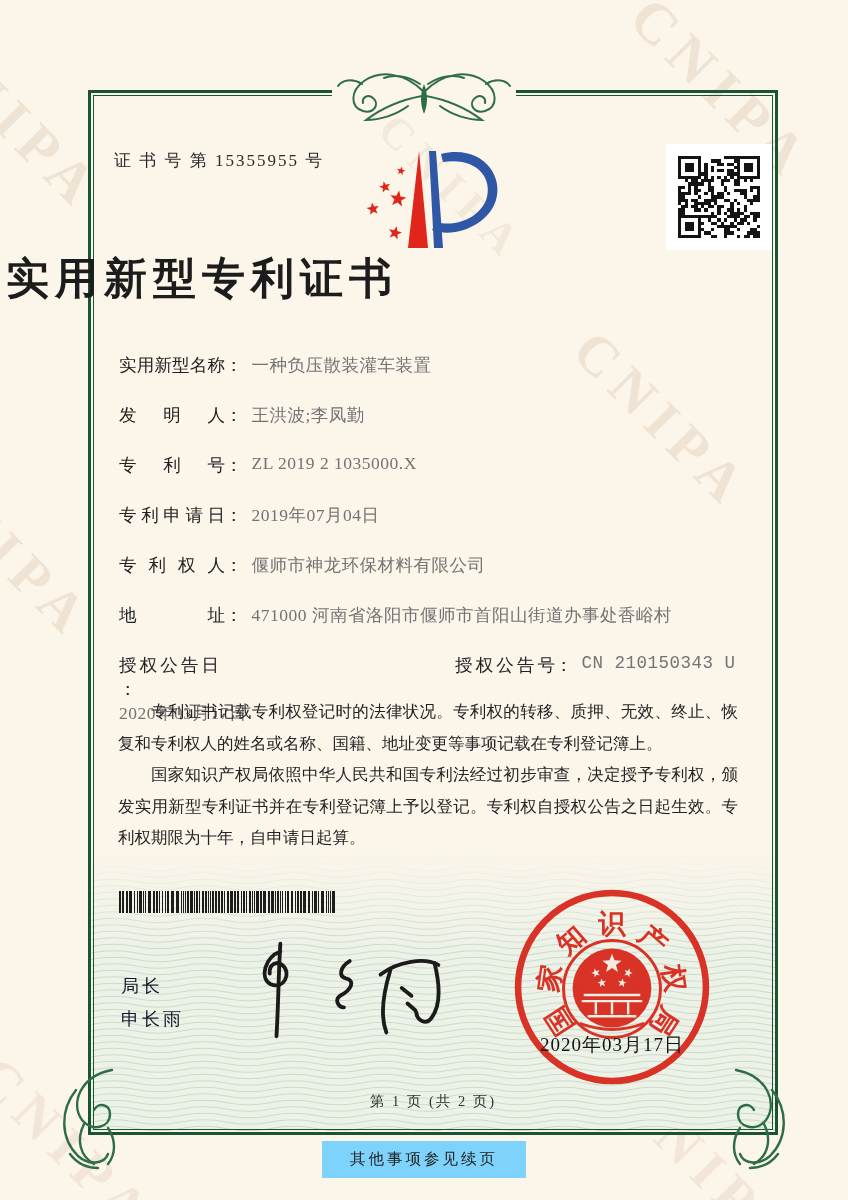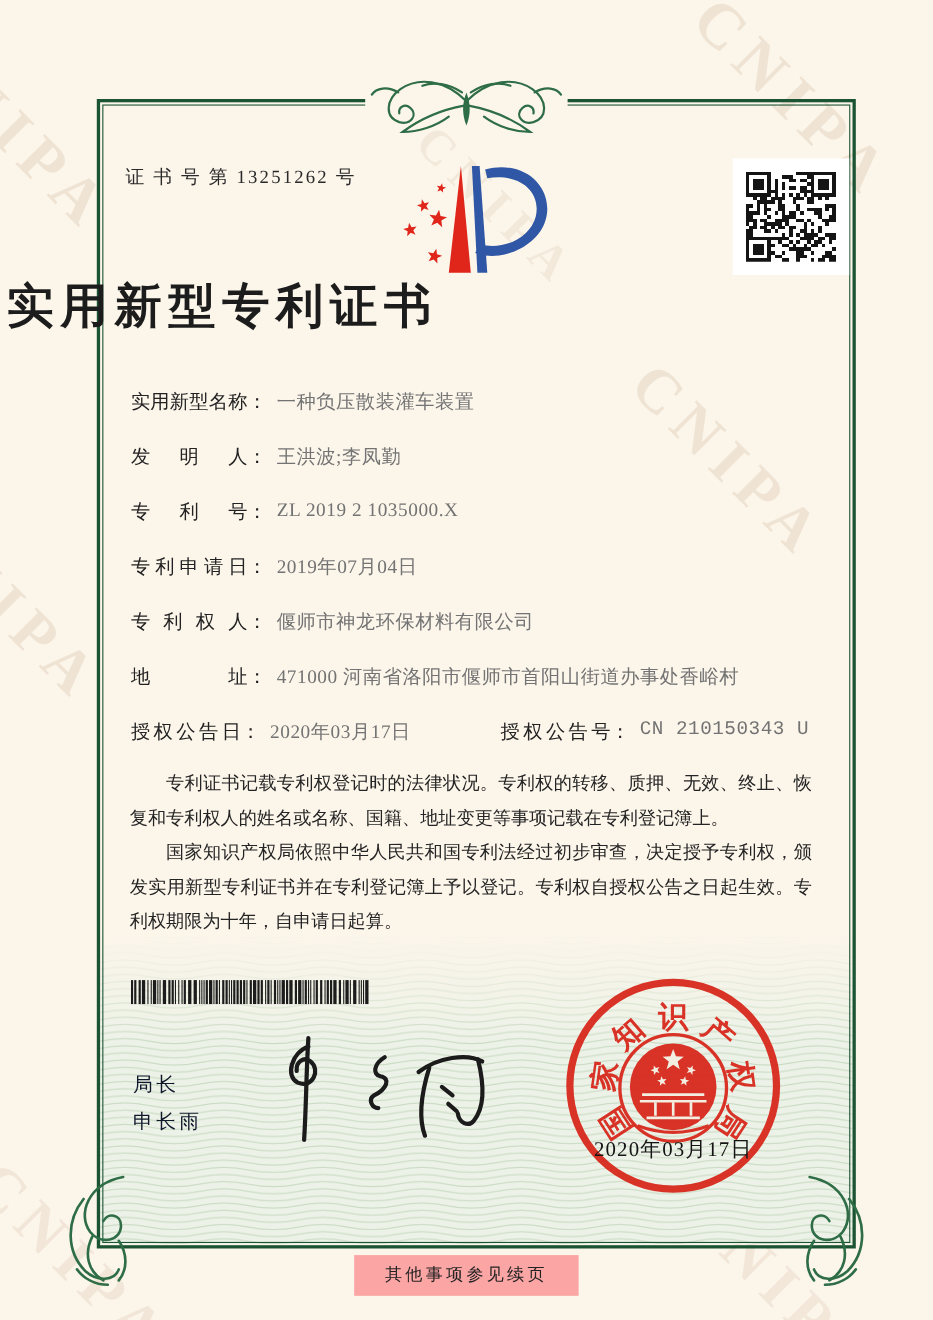--- a/index.html
+++ b/index.html
@@ -44,21 +44,21 @@
              font-size:43px;font-weight:600;letter-spacing:6px;padding-left:6px;box-sizing:border-box;color:#1c1c1c;}
 
   .fields{position:absolute;left:119px;top:353px;width:628px;}
   .field-row{display:flex;height:50px;align-items:flex-start;font-size:17.5px;}
   .flabel{display:inline-block;width:106px;text-align:justify;text-align-last:justify;color:#222;}
   .fcolon{margin-right:9px;color:#222;}
   .fvalue{color:#737373;letter-spacing:.5px;}
 
   .grant-row{position:absolute;left:119px;top:653px;width:628px;height:50px;font-size:17.5px;}
   .grant-group{position:absolute;top:0;display:flex;}
-  .grant-date{left:0;}
+  .grant-date{left:0;flex-direction:column;}
   .grant-no{left:336px;font-family:Liberation Mono, monospace;}
   .grant-group .flabel{width:100px;}
 
   .paras{position:absolute;left:118px;top:696px;width:620px;}
   .paras p{margin:0;text-indent:2em;font-size:16.5px;line-height:31.5px;text-align:justify;color:#242424;}
 
   .barcode{position:absolute;left:119px;top:891px;}
 
   .signer{position:absolute;left:121px;top:970px;font-family:"Liberation Sans","DejaVu Sans",sans-serif;
           font-size:18px;color:#0f172a;}
@@ -68,21 +68,21 @@
 
   .seal{position:absolute;left:511px;top:886px;opacity:.95;}
   .seal-char{font-size:27px;font-weight:700;fill:#d8291d;font-family:"Liberation Serif","DejaVu Serif",serif;}
   .seal-date{position:absolute;left:511px;top:1032px;width:202px;text-align:center;
              font-size:19px;letter-spacing:1px;color:#141414;}
 
   .page-footer{position:absolute;left:88px;top:1092px;width:690px;text-align:center;
                font-size:14.5px;letter-spacing:2px;color:#333;}
 
   .continuation{position:absolute;left:424px;top:1141px;transform:translateX(-50%);
-                background:#fca5a5;padding:8px 28px;font-size:15.5px;letter-spacing:3px;color:#222;}
+                background:#7dd3fc;padding:8px 28px;font-size:15.5px;letter-spacing:3px;color:#222;}
 </style>
 </head>
 <body>
 
 <div class="page">
 
   <div class="wm wm1">CNIPA</div>
   <div class="wm wm2">CNIPA</div>
   <div class="wm wm3">CNIPA</div>
   <div class="wm wm4">CNIPA</div>
@@ -143,21 +143,21 @@
       <path d="M62 6 C30 12 20 40 32 56 C42 68 60 64 60 50 C60 40 48 38 44 46"></path>
       <path d="M26 26 C10 46 10 74 28 92 C38 101 54 101 58 90"></path>
       <path d="M34 60 C26 76 30 92 44 100"></path>
       <path d="M58 64 C66 76 66 90 58 100"></path>
       <path d="M20 90 C26 98 36 104 48 104"></path>
     </g>
   </svg>
 
   <div class="content">
 
-    <div class="cert-no">证 书 号 第 13251262 号</div>
+    <div class="cert-no">证 书 号 第 15355955 号</div>
 
     <svg class="logo" width="160" height="114" viewBox="0 0 160 114">
       <polygon fill="#e0251a" points="57.94,26.60 58.40,29.74 61.48,30.53 58.64,31.95 58.83,35.11 56.61,32.85 53.66,34.01 55.12,31.20 53.10,28.75 56.23,29.27"></polygon>
       <polygon fill="#e0251a" points="39.55,41.18 41.94,44.66 46.09,43.82 43.51,47.18 45.60,50.86 41.61,49.45 38.75,52.56 38.86,48.34 35.01,46.58 39.07,45.38"></polygon>
       <polygon fill="#e0251a" points="55.18,50.58 56.48,56.43 62.37,57.52 57.21,60.56 57.99,66.51 53.50,62.54 48.10,65.11 50.48,59.62 46.36,55.27 52.32,55.85"></polygon>
       <polygon fill="#e0251a" points="27.87,62.60 30.20,66.55 34.74,65.95 31.70,69.38 33.68,73.52 29.47,71.69 26.15,74.84 26.59,70.28 22.56,68.10 27.04,67.10"></polygon>
       <polygon fill="#e0251a" points="52.69,86.21 53.25,91.11 57.98,92.51 53.49,94.56 53.62,99.49 50.29,95.85 45.64,97.50 48.07,93.21 45.06,89.29 49.90,90.27"></polygon>
       <polygon points="75,11 84,108 64,108" fill="#e0251a"></polygon>
       <polygon points="85,11 92,11 99,108 90,108" fill="#2f57a5"></polygon>
       <path d="M97 14 C136 4 160 34 152 60 C145 84 112 99 88 90 L92 82 C114 88 138 76 143 57 C148 37 132 17 99 22 Z" fill="#2f57a5"></path>
@@ -658,16 +658,17 @@
           <path d="M72 108 H128"></path>
           <path d="M70 114 H130"></path>
           <path d="M84 115 V127 M100 115 V127 M116 115 V127"></path>
           <path d="M76 129 H124"></path>
         </g>
         <path d="M68 136 Q100 148 132 136" fill="none" stroke="#d8291d" stroke-width="3"></path>
       </g>
     </svg>
     <div class="seal-date">2020年03月17日</div>
 
+    <div class="page-footer">第 1 页 (共 2 页)</div>
     <div class="continuation">其他事项参见续页</div>
 
   </div>
 </div>
 
 </body></html>

